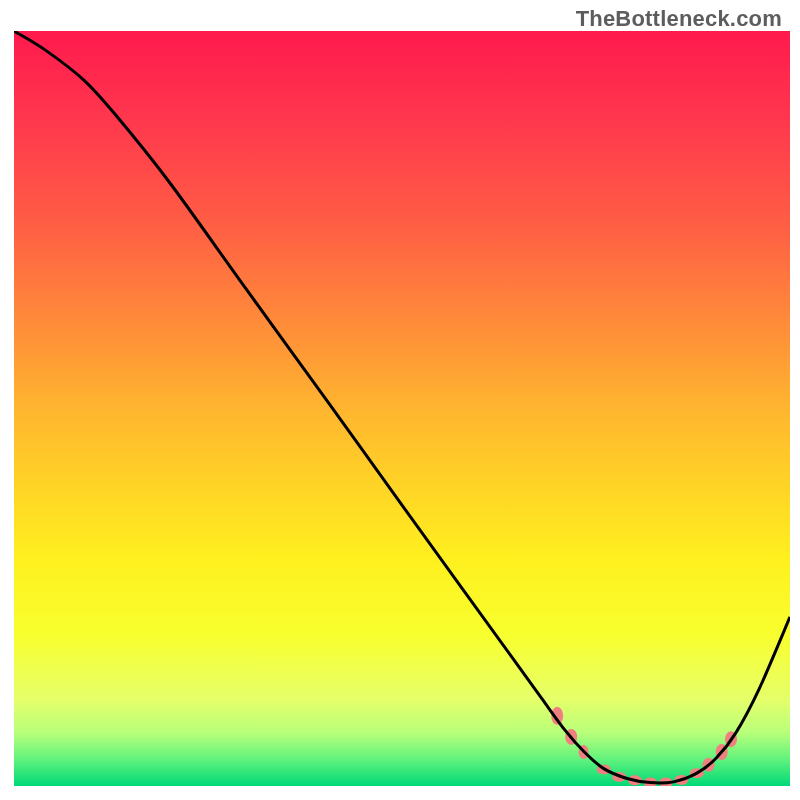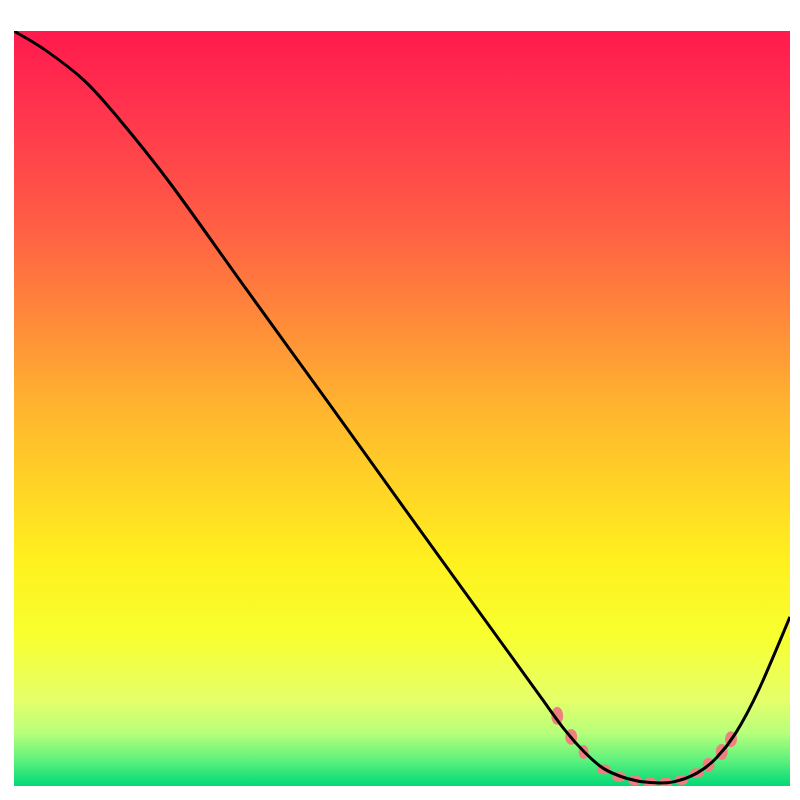--- a/index.html
+++ b/index.html
@@ -43,20 +43,21 @@
   }
   .marker {
     fill: #f08080;
     stroke: none;
   }
 </style>
 </head>
 <body>
 
 <div class="chart-container">
+  <div class="watermark">TheBottleneck.com</div>
   <svg class="plot" viewBox="0 0 800 800">
     <defs>
       <linearGradient id="bg-grad" x1="0" y1="0" x2="0" y2="1">
           <stop offset="0%" stop-color="#ff1a4d"></stop>
           <stop offset="12%" stop-color="#ff384d"></stop>
           <stop offset="25%" stop-color="#ff5c45"></stop>
           <stop offset="38%" stop-color="#ff893a"></stop>
           <stop offset="50%" stop-color="#ffb52f"></stop>
           <stop offset="60%" stop-color="#ffd326"></stop>
           <stop offset="70%" stop-color="#fff01f"></stop>

